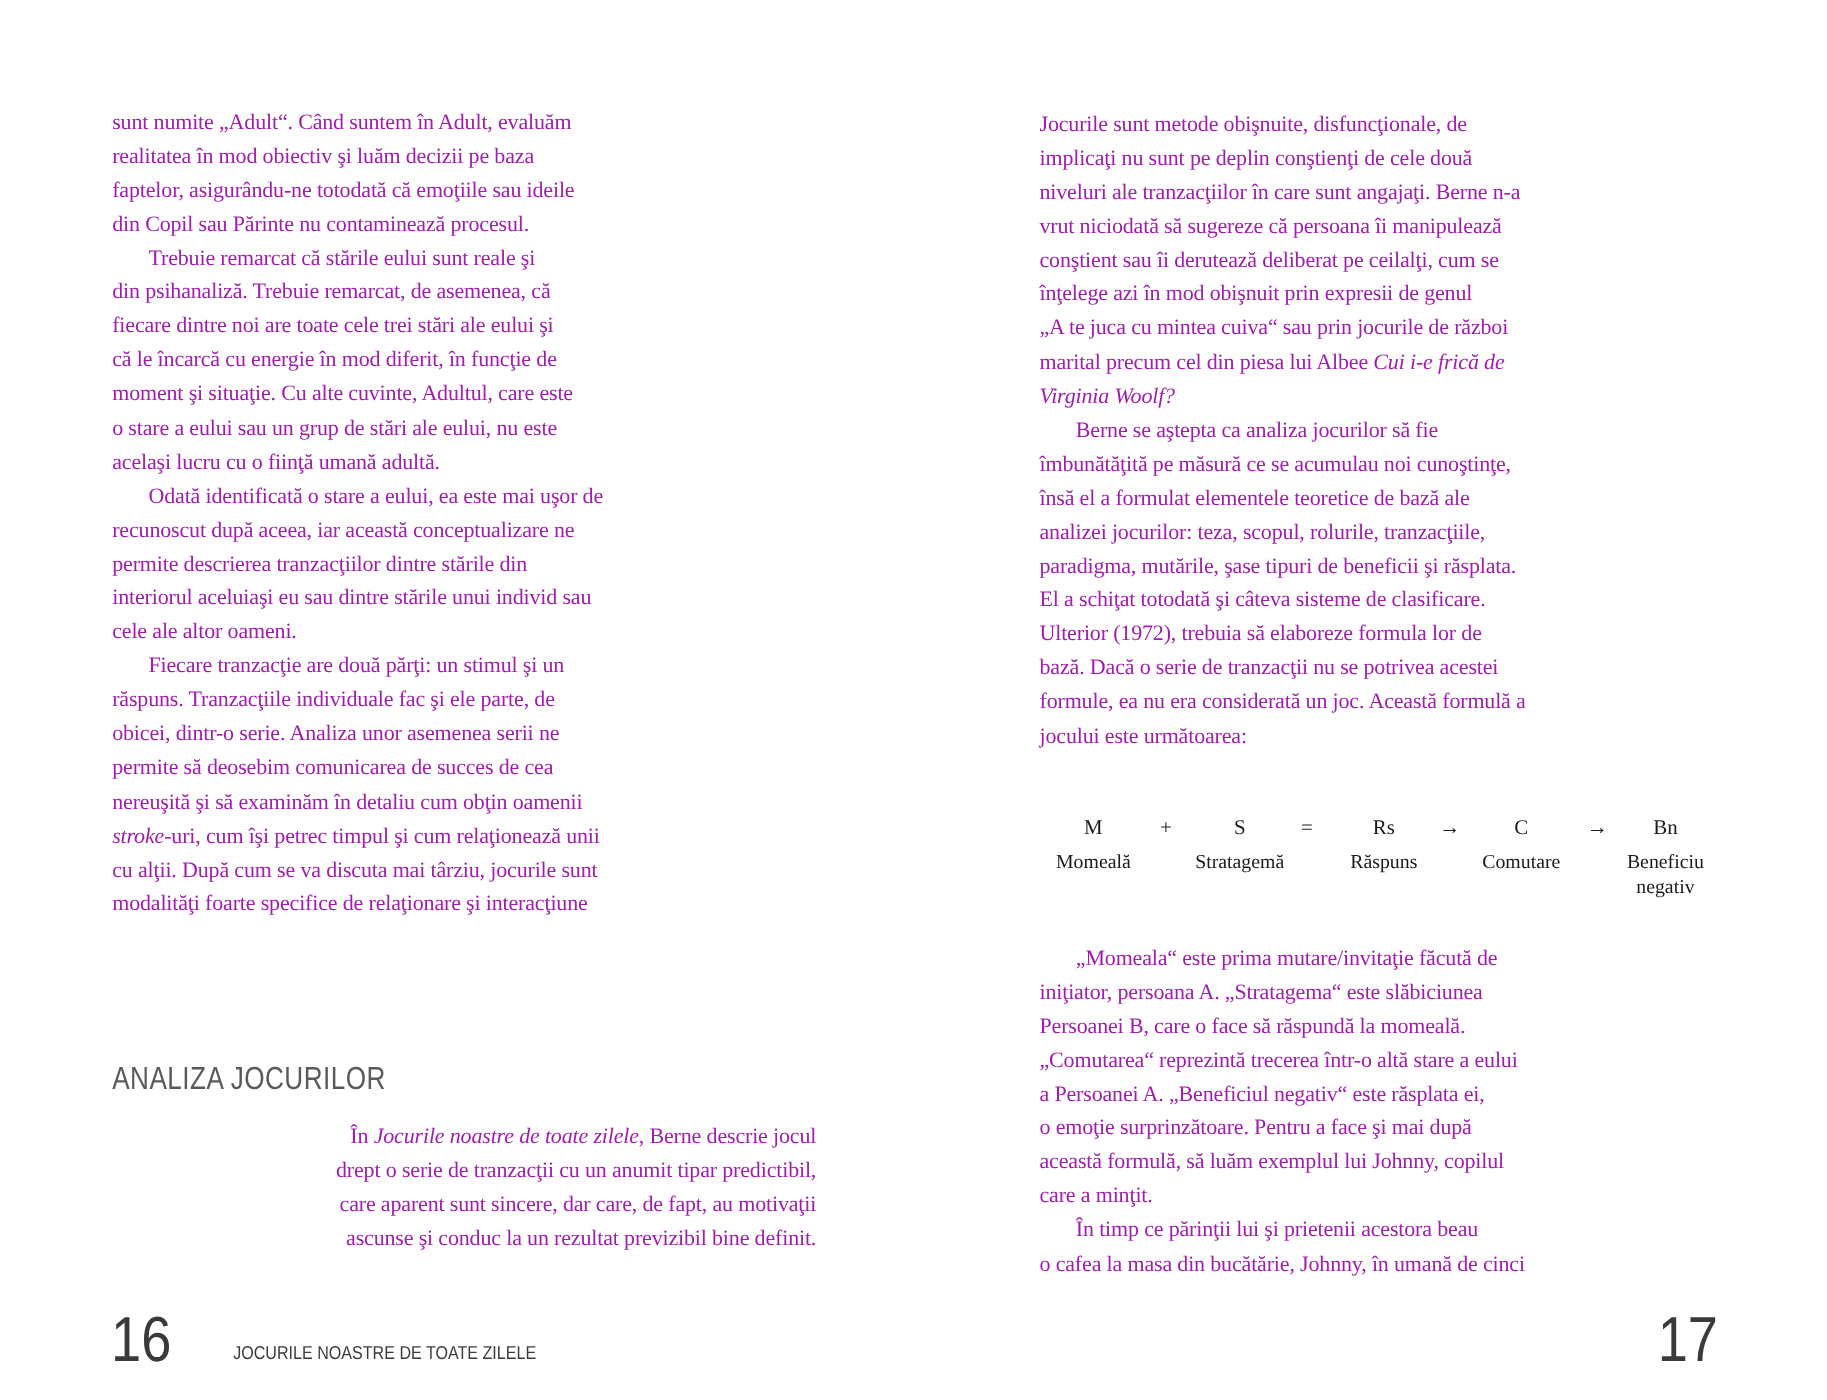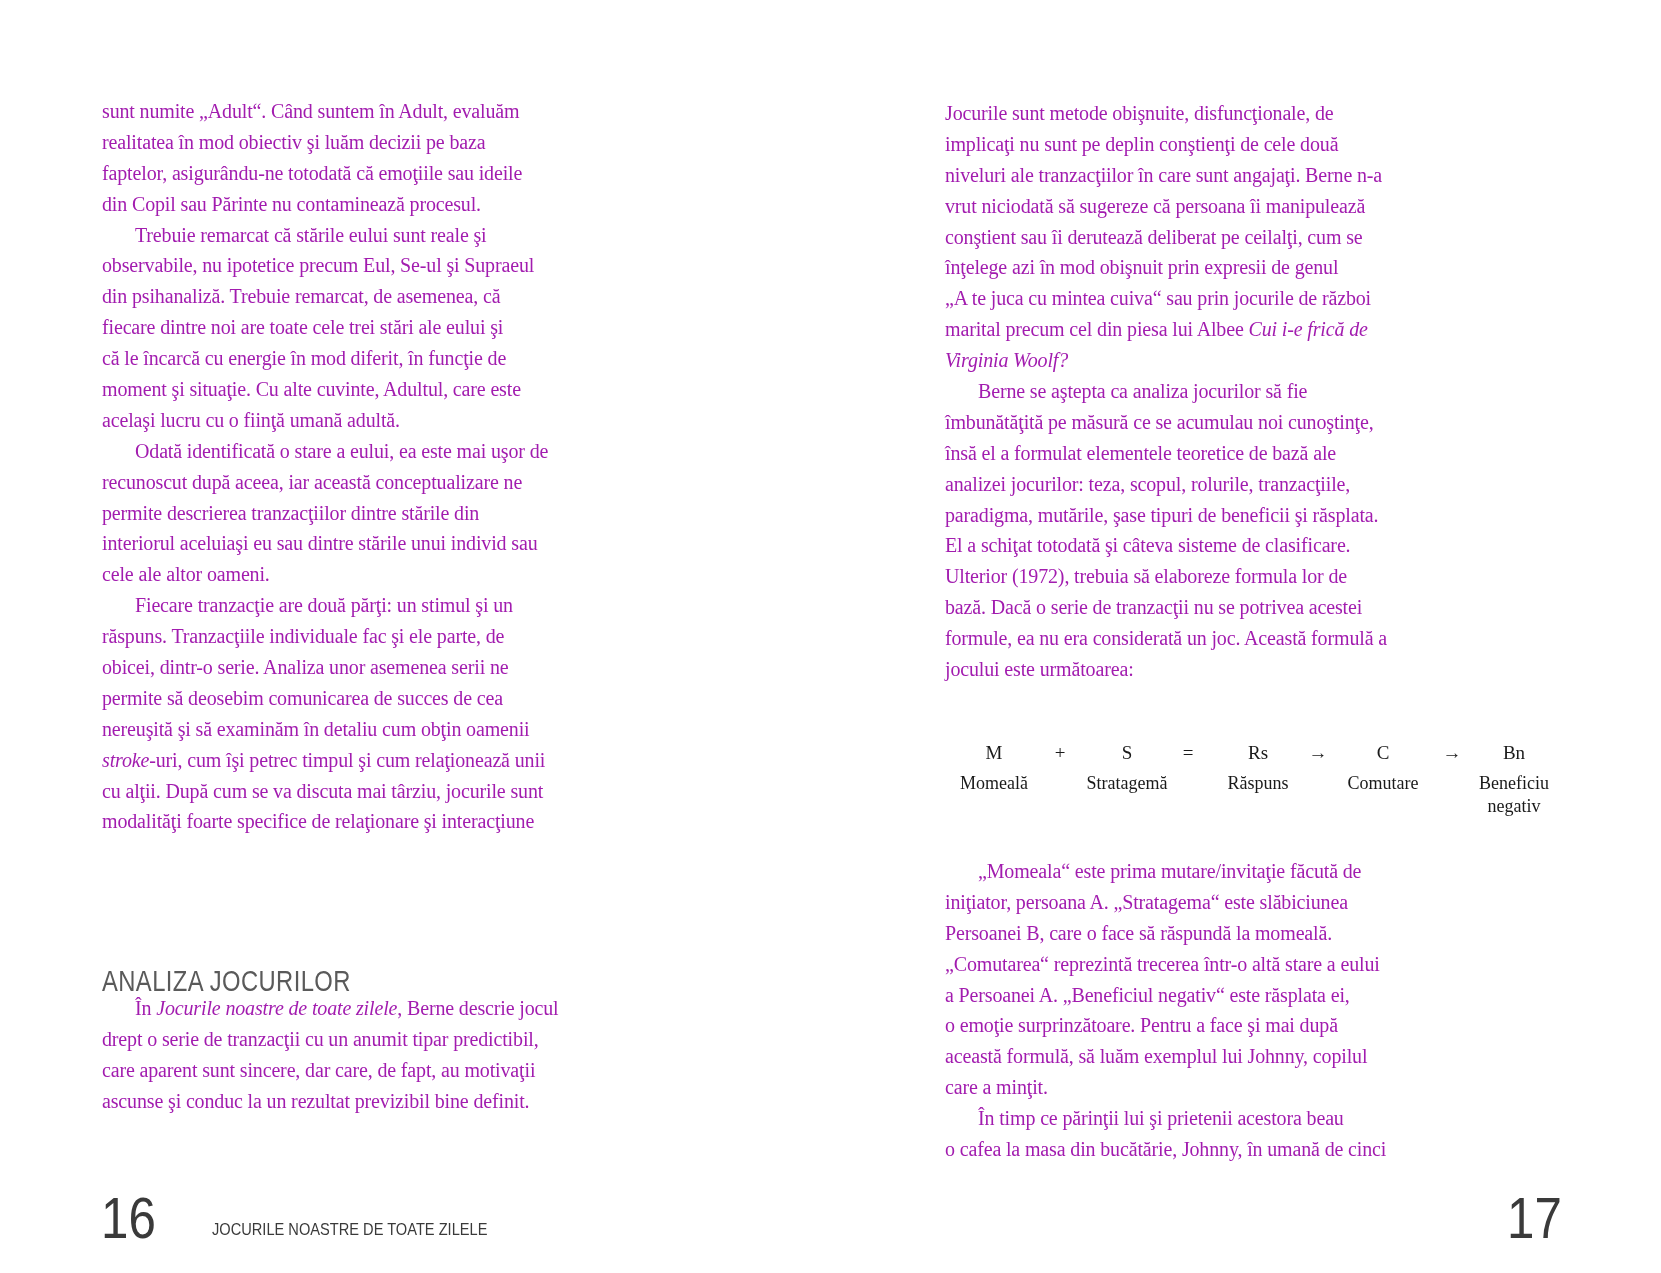--- a/index.html
+++ b/index.html
@@ -18,21 +18,21 @@
     }
     .line.indent { padding-left: 33px; }
     .line i { font-style: italic; }
     .heading {
       position: absolute; left: 102px; top: 965px;
       font-family: "Liberation Sans", "DejaVu Sans", sans-serif;
       font-size: 29px; color: #5a5a5a; letter-spacing: 0.5px;
       transform: scaleX(0.82); transform-origin: left top;
       white-space: nowrap;
     }
-    #left-col-2 { left: 102px; top: 993px; width: 640px; }
+    #left-col-2 { left: 102px; top: 1018px; width: 640px; text-align: right; }
     .folio {
       position: absolute; top: 1188px;
       font-family: "Liberation Sans", "DejaVu Sans", sans-serif;
       font-size: 58px; color: #3a3a3a; line-height: 60px;
       transform: scaleX(0.85); transform-origin: left top;
     }
     #folio-left { left: 101px; }
     #folio-right { left: 677px; }
     .running-head {
       position: absolute; left: 212px; top: 1220px;
@@ -51,25 +51,25 @@
 <body>
 
 <div class="page" id="page-left">
   <div class="col" id="left-col">
     <span class="line">sunt numite „Adult“. Când suntem în Adult, evaluăm</span>
     <span class="line">realitatea în mod obiectiv şi luăm decizii pe baza</span>
     <span class="line">faptelor, asigurându-ne totodată că emoţiile sau ideile</span>
     <span class="line">din Copil sau Părinte nu contaminează procesul.</span>
 
     <span class="line indent">Trebuie remarcat că stările eului sunt reale şi</span>
-    <span class="line">observabile, nu ipotetice precum Eul, Se-ul şi Supraeul</span>
     <span class="line">din psihanaliză. Trebuie remarcat, de asemenea, că</span>
     <span class="line">fiecare dintre noi are toate cele trei stări ale eului şi</span>
     <span class="line">că le încarcă cu energie în mod diferit, în funcţie de</span>
     <span class="line">moment şi situaţie. Cu alte cuvinte, Adultul, care este</span>
+    <span class="line">o stare a eului sau un grup de stări ale eului, nu este</span>
     <span class="line">acelaşi lucru cu o fiinţă umană adultă.</span>
 
     <span class="line indent">Odată identificată o stare a eului, ea este mai uşor de</span>
     <span class="line">recunoscut după aceea, iar această conceptualizare ne</span>
     <span class="line">permite descrierea tranzacţiilor dintre stările din</span>
     <span class="line">interiorul aceluiaşi eu sau dintre stările unui individ sau</span>
     <span class="line">cele ale altor oameni.</span>
 
     <span class="line indent">Fiecare tranzacţie are două părţi: un stimul şi un</span>
     <span class="line">răspuns. Tranzacţiile individuale fac şi ele parte, de</span>

